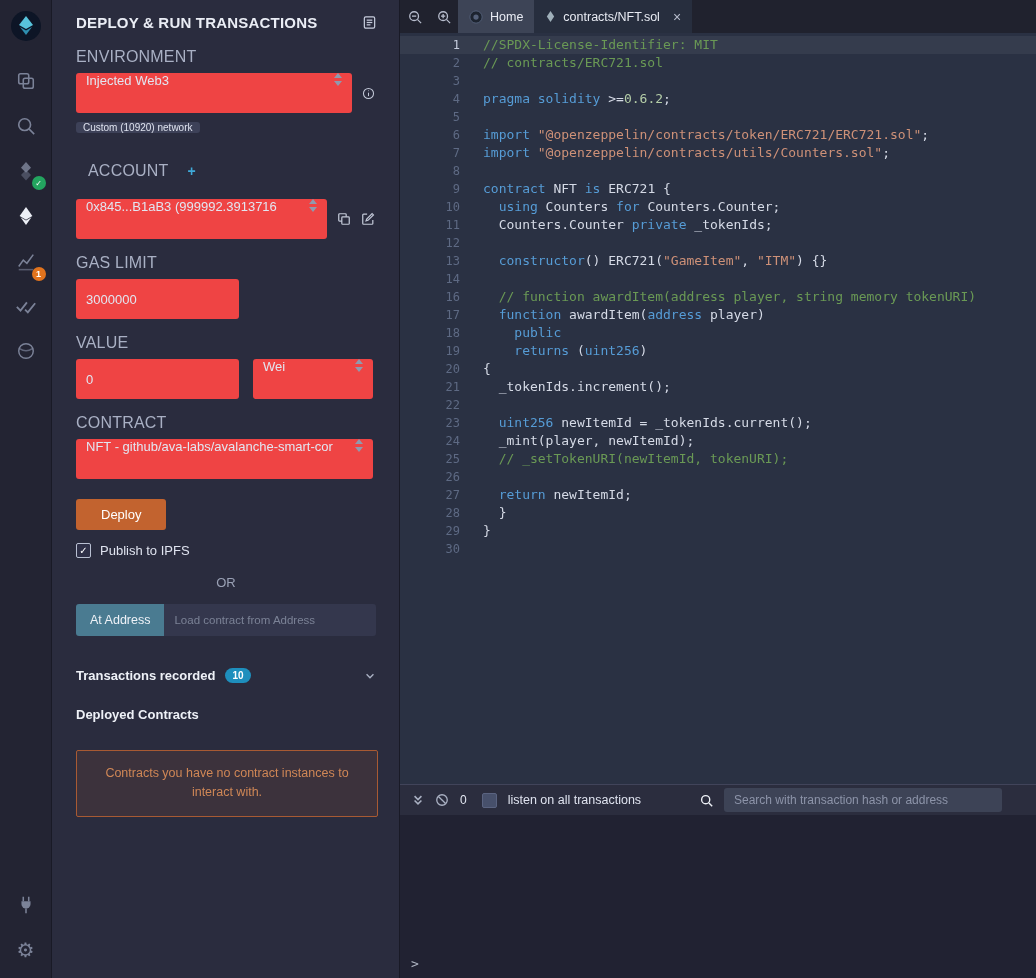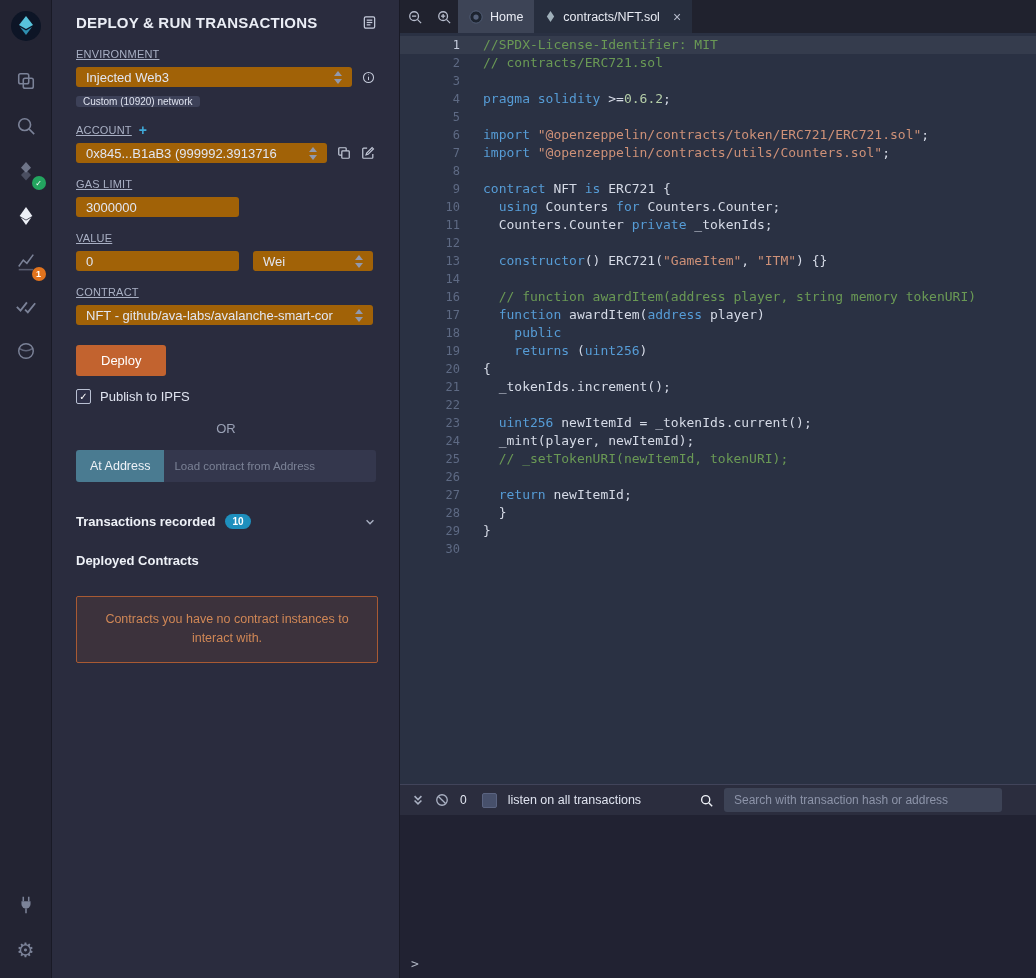--- a/index.html
+++ b/index.html
@@ -17,25 +17,25 @@
   .rbadge.green { width:14px; height:14px; background:#23a45f; right:6px; bottom:3px; font-size:8px; }
   .rbadge.orange { width:14px; height:14px; background:#e1731d; right:6px; bottom:2px; font-size:9px; font-weight:bold; }
   .gear-glyph { font-size:20px; line-height:1; }
 
   
   .panel { width:348px; background:#2a2c3e; border-right:1px solid #191a26; flex-shrink:0; overflow:hidden; }
   .panel-header { display:flex; align-items:center; justify-content:space-between; padding:14px 22px 2px 24px; }
   .panel-title { font-size:15px; font-weight:bold; color:#eaedf5; letter-spacing:0.2px; }
   .hdr-icon { background:none; border:none; color:#c7cddd; cursor:pointer; display:flex; }
   .form { padding:0 24px; }
-  .lbl { font-size:11px; color:#a9b0c4; margin:15px 0 7px; letter-spacing:0.2px;text-decoration:underline; }
+  .lbl { font-size:16px; color:#a9b0c4; margin:15px 0 7px; letter-spacing:0.2px; }
   .lbl-row { display:flex; align-items:center; gap:7px; margin:15px 0 7px; }
-  .lbl-row .lbl { margin:0; }
+  .lbl-row .lbl { margin:12px; }
   .plus-icon { color:#3fa9d8; font-weight:bold; font-size:14px; line-height:11px; cursor:pointer; }
-  .field { background:#a16207; border-radius:3px; height:20px; display:flex; align-items:center; padding:0 10px; color:#e2e6f1; font-size:13px; cursor:pointer; }
+  .field { background:#ef4444; border-radius:3px; height:40px; display:flex; padding:0 10px; color:#e2e6f1; font-size:13px; cursor:pointer; }
   .field-text { flex:1; white-space:nowrap; overflow:hidden; }
   .field input { background:transparent; border:none; color:#e2e6f1; font-size:13px; width:100%; outline:none; font-family:inherit; }
   .updown { display:flex; flex-direction:column; gap:3px; margin-left:8px; flex-shrink:0; }
   .updown i { display:block; width:0; height:0; border-left:4px solid transparent; border-right:4px solid transparent; }
   .updown .up { border-bottom:5px solid #9199ae; }
   .updown .dn { border-top:5px solid #9199ae; }
   .inline-row { display:flex; align-items:center; gap:10px; }
   .mini-btn { background:none; border:none; color:#c3c9d8; cursor:pointer; display:flex; padding:0; }
   .net-badge { display:inline-block; background:#3d4158; color:#dfe3ef; font-size:10px; padding:0 7px; border-radius:3px; margin-top:9px; }
   .env-field { width:280px; }

